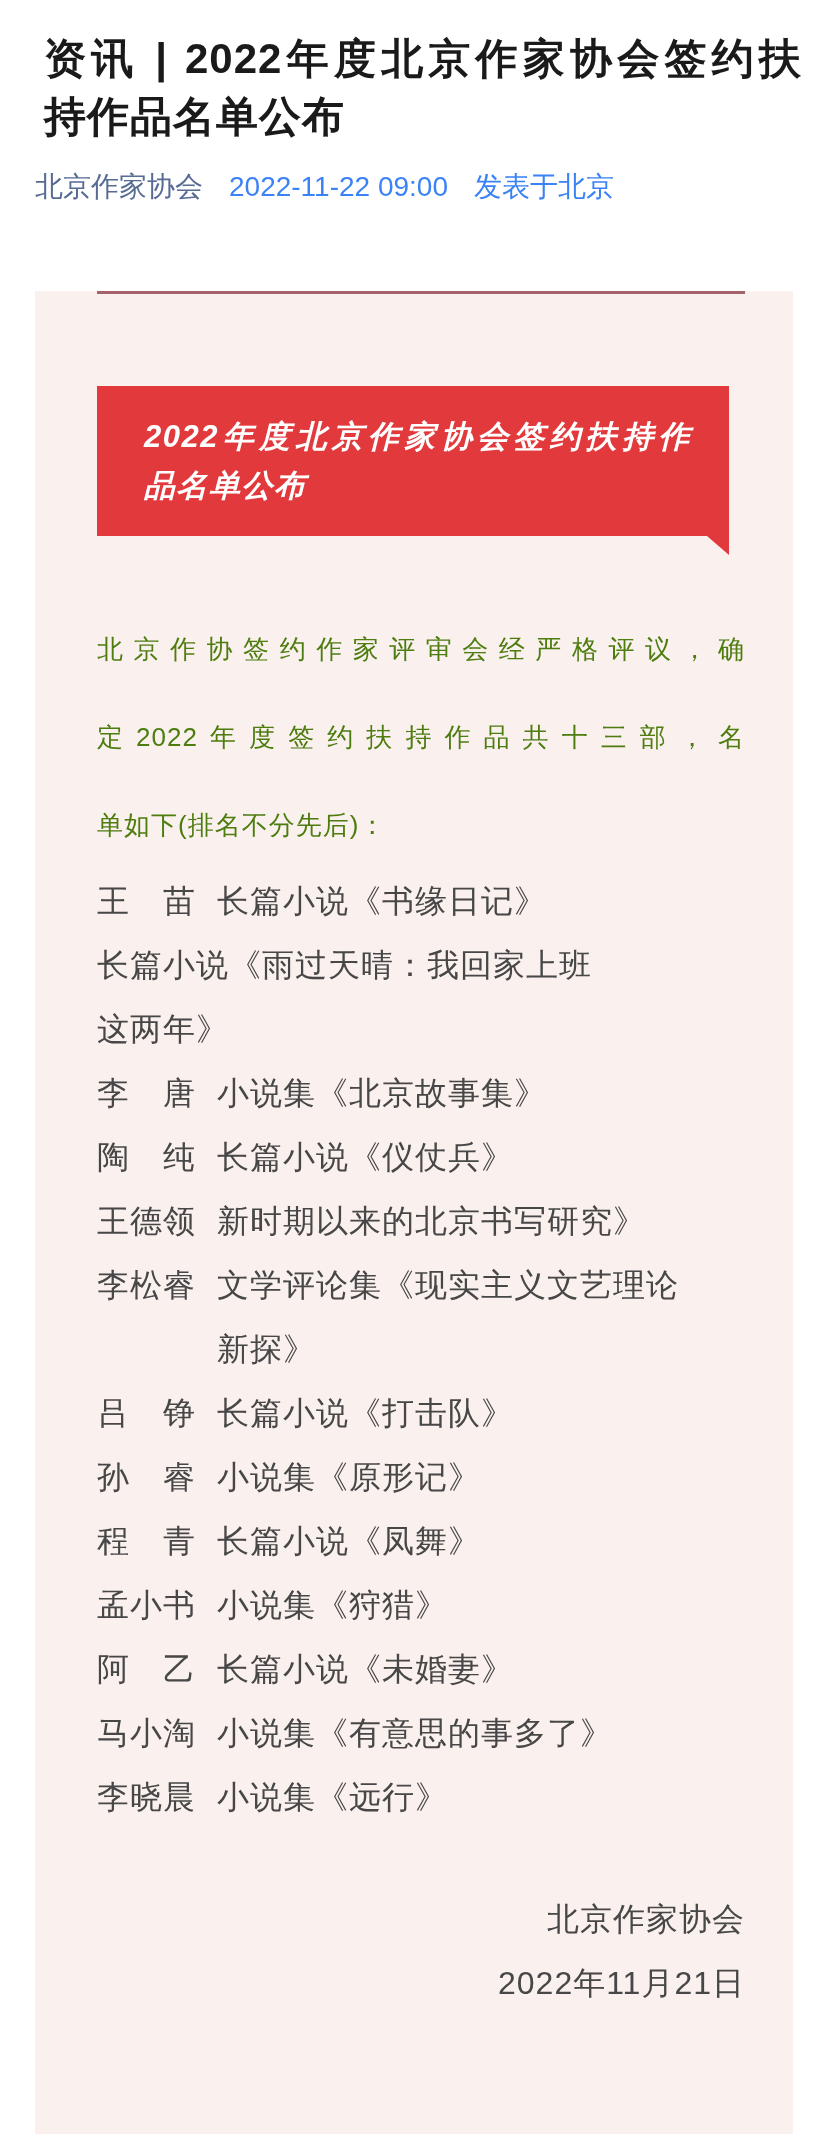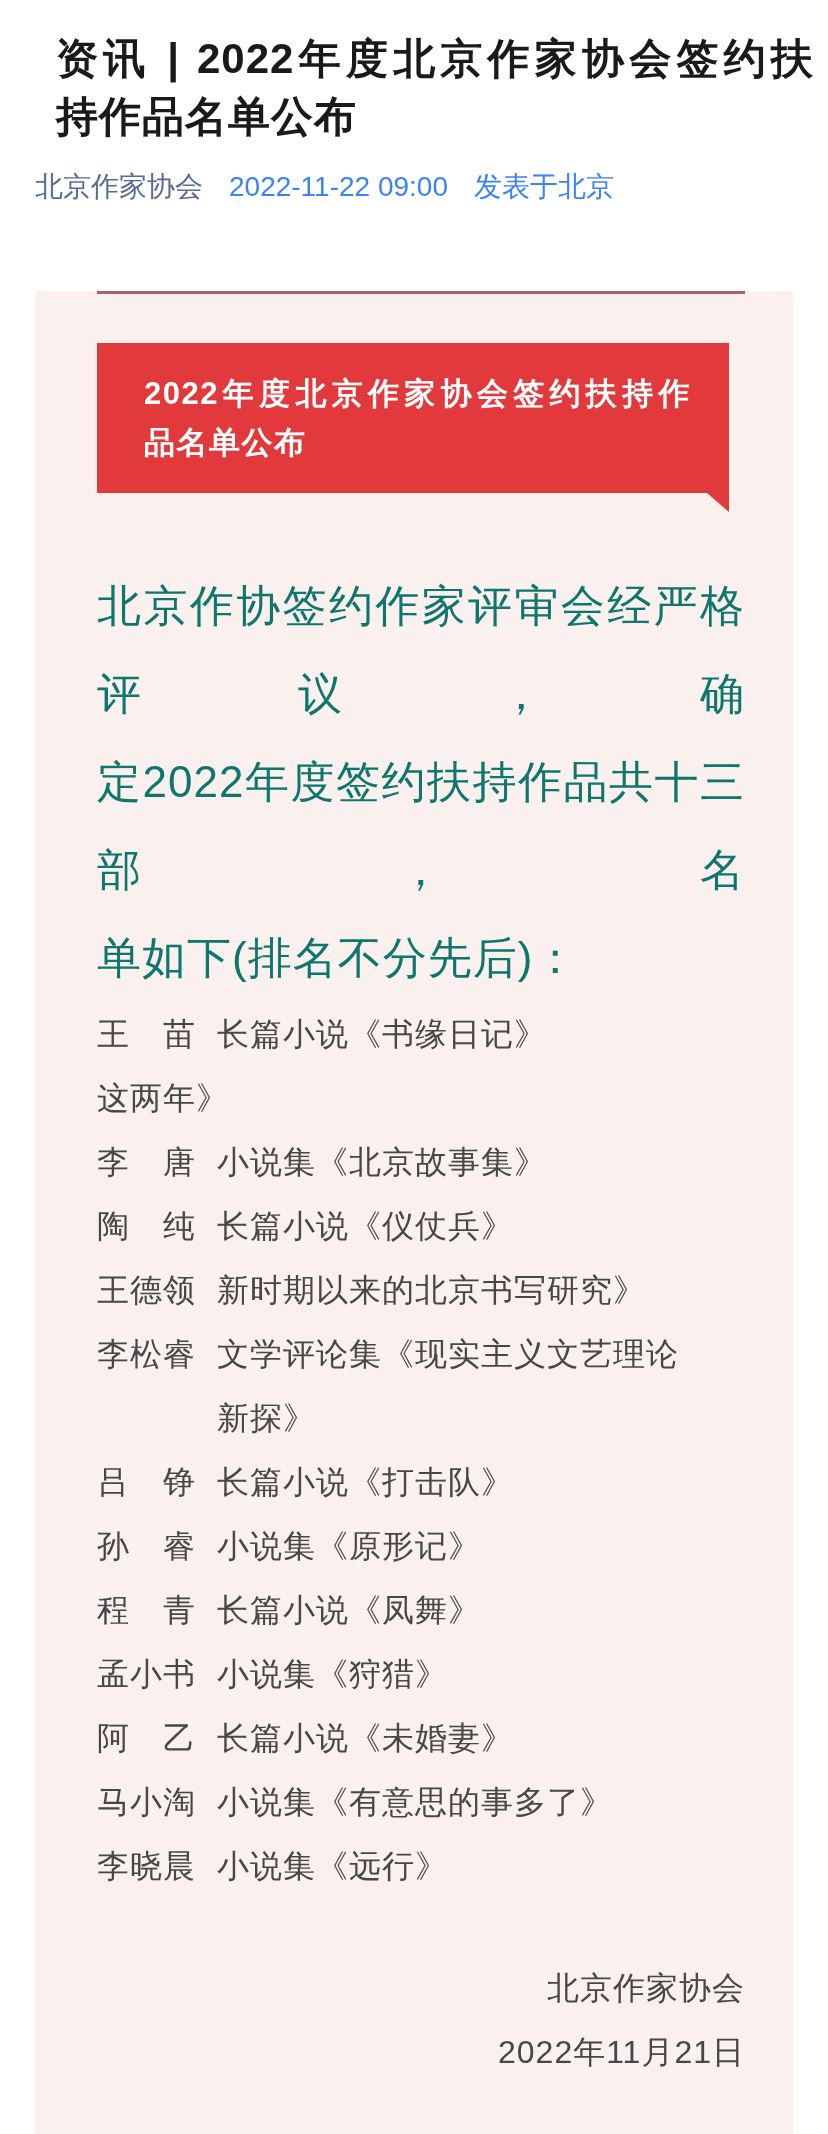--- a/index.html
+++ b/index.html
@@ -6,21 +6,21 @@
   body {
     width: 828px;
     height: 2134px;
     background: #ffffff;
     overflow: hidden;
     font-family: "Liberation Sans", sans-serif;
   }
 
   
   .title {
-    margin: 30px 35px 0 56px;
+    margin: 30px 35px 0 44px;
     width: 758px;
     font-size: 42px;
     line-height: 58px;
     font-weight: 700;
     color: #1a1a1a;
     letter-spacing: 1px;
   }
   .t-line { white-space: nowrap; }
   .t-line.stretch { text-align: justify; text-align-last: justify; white-space: normal; }
 
@@ -47,43 +47,44 @@
     padding: 0 48px 0 62px;
   }
 
   .divider {
     height: 3px;
     background: #a4636b;
     margin-top: 61px;
   }
 
   .banner {
-    margin-top: 49px;
+    margin-top: 92px;
     width: 632px;
     height: 169px;
     background: #e23a3c;
     clip-path: polygon(0 0, 100% 0, 100% 100%,
                        calc(100% - 22px) calc(100% - 19px),
                        0 calc(100% - 19px));
     box-sizing: border-box;
     padding: 26px 38px 0 47px;
     color: #ffffff;
     font-weight: 700;
     font-size: 31px;
     line-height: 49px;
     letter-spacing: 1.5px;
+    font-style: italic;
   }
   .banner .b-line { white-space: nowrap; }
   .banner .b-line.stretch { text-align: justify; text-align-last: justify; white-space: normal; }
 
   .intro {
     margin-top: 50px;
-    font-size: 44px;
+    font-size: 26px;
     line-height: 88px;
-    color: #0f766e;
+    color: #4d7c0f;
     letter-spacing: 1px;
   }
   .intro .p-line.stretch { text-align: justify; text-align-last: justify; }
 
   .works {
     font-size: 32px;
     line-height: 64px;
     color: #474747;
     letter-spacing: 1px;
   }
@@ -130,20 +131,21 @@
 
   <div class="works" id="works">
       <div class="work-row">
         <div class="author">王　苗</div>
         <div class="work-lines">
           <div>长篇小说《书缘日记》</div>
         </div>
       </div>
       <div class="work-row">
         <div class="work-lines">
+          <div>长篇小说《雨过天晴：我回家上班</div>
           <div>这两年》</div>
         </div>
       </div>
       <div class="work-row">
         <div class="author">李　唐</div>
         <div class="work-lines">
           <div>小说集《北京故事集》</div>
         </div>
       </div>
       <div class="work-row">

